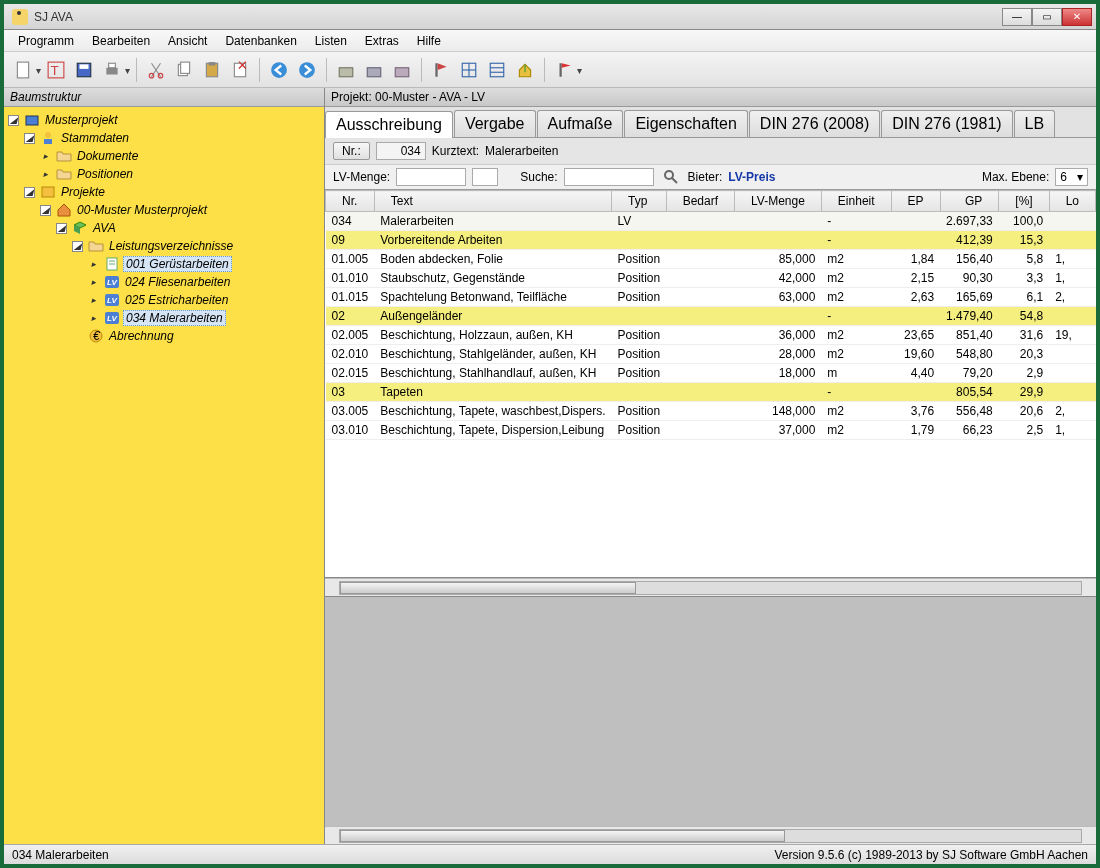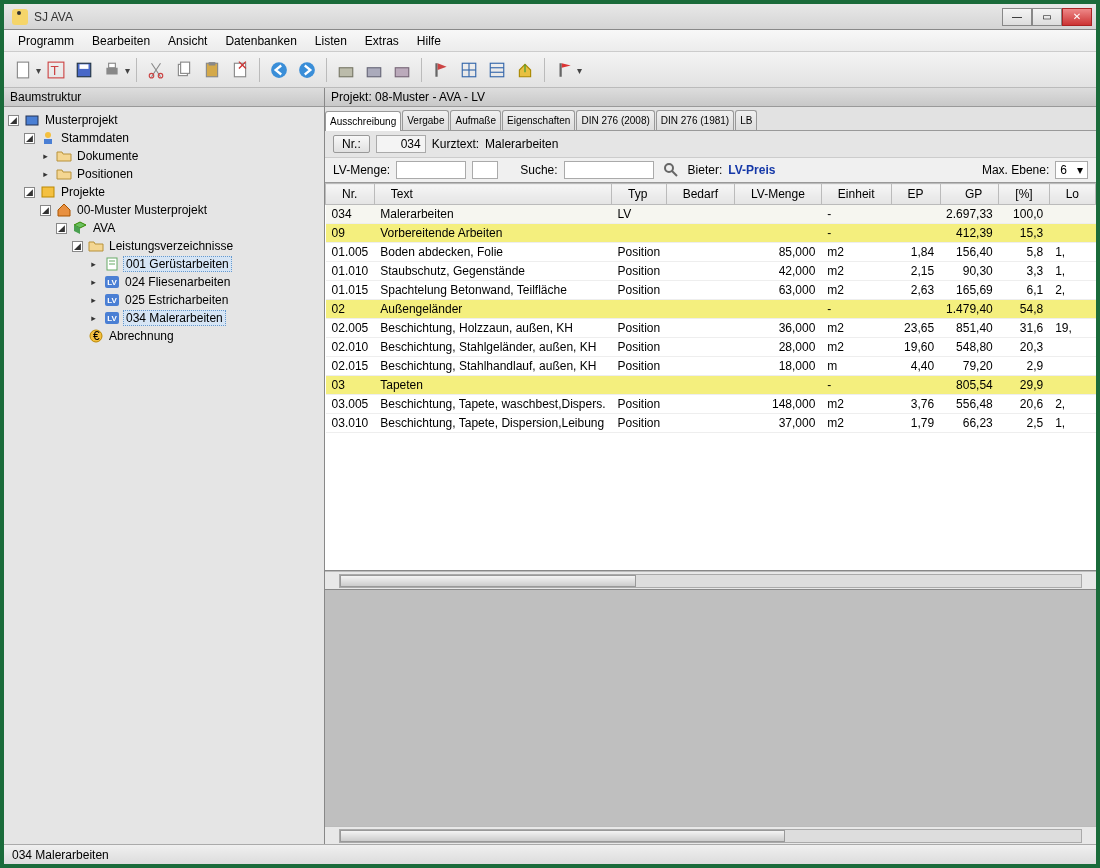--- a/index.html
+++ b/index.html
@@ -19,37 +19,37 @@
 .menubar .menu-item span.u { }
 
 .toolbar { height: 36px; background: linear-gradient(to bottom,#f4f4f4,#e2e2e2); display: flex; align-items: center; gap: 2px; padding: 0 6px; border-bottom: 1px solid #bbb; }
 .tool-btn { width: 26px; height: 26px; display: flex; align-items: center; justify-content: center; border: 1px solid transparent; border-radius: 3px; cursor: pointer; }
 .tool-sep { width: 1px; height: 24px; background: #bbb; margin: 0 4px; }
 .tool-btn svg { width: 18px; height: 18px; }
 .dropdown-arrow::after { content: "▾"; font-size: 10px; color: #444; margin-left: -2px; }
 
 .main-split { display: flex; height: calc(100% - 26px - 22px - 36px - 20px); }
 
-.sidebar { width: 412px; background: #e5e5e5; border-right: 1px solid #888; display: flex; flex-direction: column; }
+.sidebar { width: 412px; background: #fde047; border-right: 1px solid #888; display: flex; flex-direction: column; font-style: italic; }
 .panel-header { background: linear-gradient(to bottom,#ddd,#c8c8c8); border-bottom: 1px solid #999; padding: 2px 6px; font-size: 12px; }
 .tree { flex: 1; overflow: auto; padding: 4px 2px; }
 .tree-item { display: flex; align-items: center; height: 18px; cursor: pointer; white-space: nowrap; }
 .tree-toggle { width: 11px; height: 11px; border: 1px solid #888; display: inline-flex; align-items: center; justify-content: center; font-size: 9px; line-height: 9px; margin-right: 2px; color: #333; background: #fff; }
 .tree-toggle.blank { border: none; background: transparent; }
 .tree-icon { width: 16px; height: 16px; margin: 0 3px; display: inline-flex; align-items: center; justify-content: center; }
 .tree-label { padding: 0 2px; }
 .tree-label.selected { background: #d6e5f5; border: 1px dotted #6699cc; }
 .folder-icon { fill: #f4d692; stroke: #b8923a; }
 .lv-icon { background: #4a7fd4; color: #fff; font-size: 8px; font-weight: bold; border-radius: 2px; padding: 1px 2px; width: 14px; height: 12px; display:inline-flex; align-items:center; justify-content:center; }
 
 .right-panel { flex: 1; display: flex; flex-direction: column; background: #bfbfbf; }
 .project-header { background: linear-gradient(to bottom,#ddd,#c8c8c8); padding: 2px 6px; border-bottom: 1px solid #999; }
 
 .tab-bar { display: flex; background: #e2e2e2; padding-top: 3px; border-bottom: 1px solid #999; }
-.tab { padding: 4px 4px; background: linear-gradient(to bottom,#f0f0f0,#ddd); border: 1px solid #999; border-bottom: none; margin-right: 1px; border-radius: 3px 3px 0 0; cursor: pointer; font-size: 10px; }
+.tab { padding: 4px 10px; background: linear-gradient(to bottom,#f0f0f0,#ddd); border: 1px solid #999; border-bottom: none; margin-right: 1px; border-radius: 3px 3px 0 0; cursor: pointer; font-size: 16px; }
 .tab.active { background: #fff; position: relative; top: 1px; }
 
 .tab-content { background: #e5e5e5; flex: 0 0 auto; border-bottom: 1px solid #999; }
 .info-row { display: flex; align-items: center; padding: 4px 8px; gap: 6px; }
 .info-row .label { font-size: 12px; }
 .info-row .nr-btn { border: 1px solid #999; padding: 1px 8px; background: linear-gradient(to bottom,#f8f8f8,#e0e0e0); border-radius: 2px; }
 .info-row .field { border: 1px solid #aaa; padding: 1px 4px; background: #f4f4f4; min-width: 50px; text-align: right; }
 .filter-row { display: flex; align-items: center; padding: 3px 8px; gap: 6px; background: #f0f0f0; border-top: 1px solid #ccc; }
 .filter-row input[type=text] { border: 1px solid #aaa; padding: 1px 3px; height: 18px; }
 .bieter { color: #1538a8; font-weight: bold; }
@@ -334,21 +334,21 @@
                 <circle cx="8" cy="8" r="6" fill="#f4c040" stroke="#b80"></circle>
                 <text x="5" y="12" font-size="9">€</text>
               </svg>
             </span>
           <span class="tree-label">Abrechnung</span>
         </div>
       </div>
     </div>
 
     <div class="right-panel">
-      <div class="project-header">Projekt: 08-Muster - AVA - LV</div>
+      <div class="project-header">Projekt: 00-Muster - AVA - LV</div>
 
       <div class="tab-bar">
         <div class="tab active">Ausschreibung</div>
         <div class="tab">Vergabe</div>
         <div class="tab">Aufmaße</div>
         <div class="tab">Eigenschaften</div>
         <div class="tab">DIN 276 (2008)</div>
         <div class="tab">DIN 276 (1981)</div>
         <div class="tab">LB</div>
       </div>
@@ -559,15 +559,16 @@
             <div class="track">
               <div class="thumb" style="width:60%"></div>
             </div>
           </div>
       </div>
     </div>
   </div>
 
   <div class="statusbar">
     <span>034 Malerarbeiten</span>
+    <span>Version 9.5.6 (c) 1989-2013 by SJ Software GmbH Aachen</span>
   </div>
 
 </div>
 
 </body></html>

